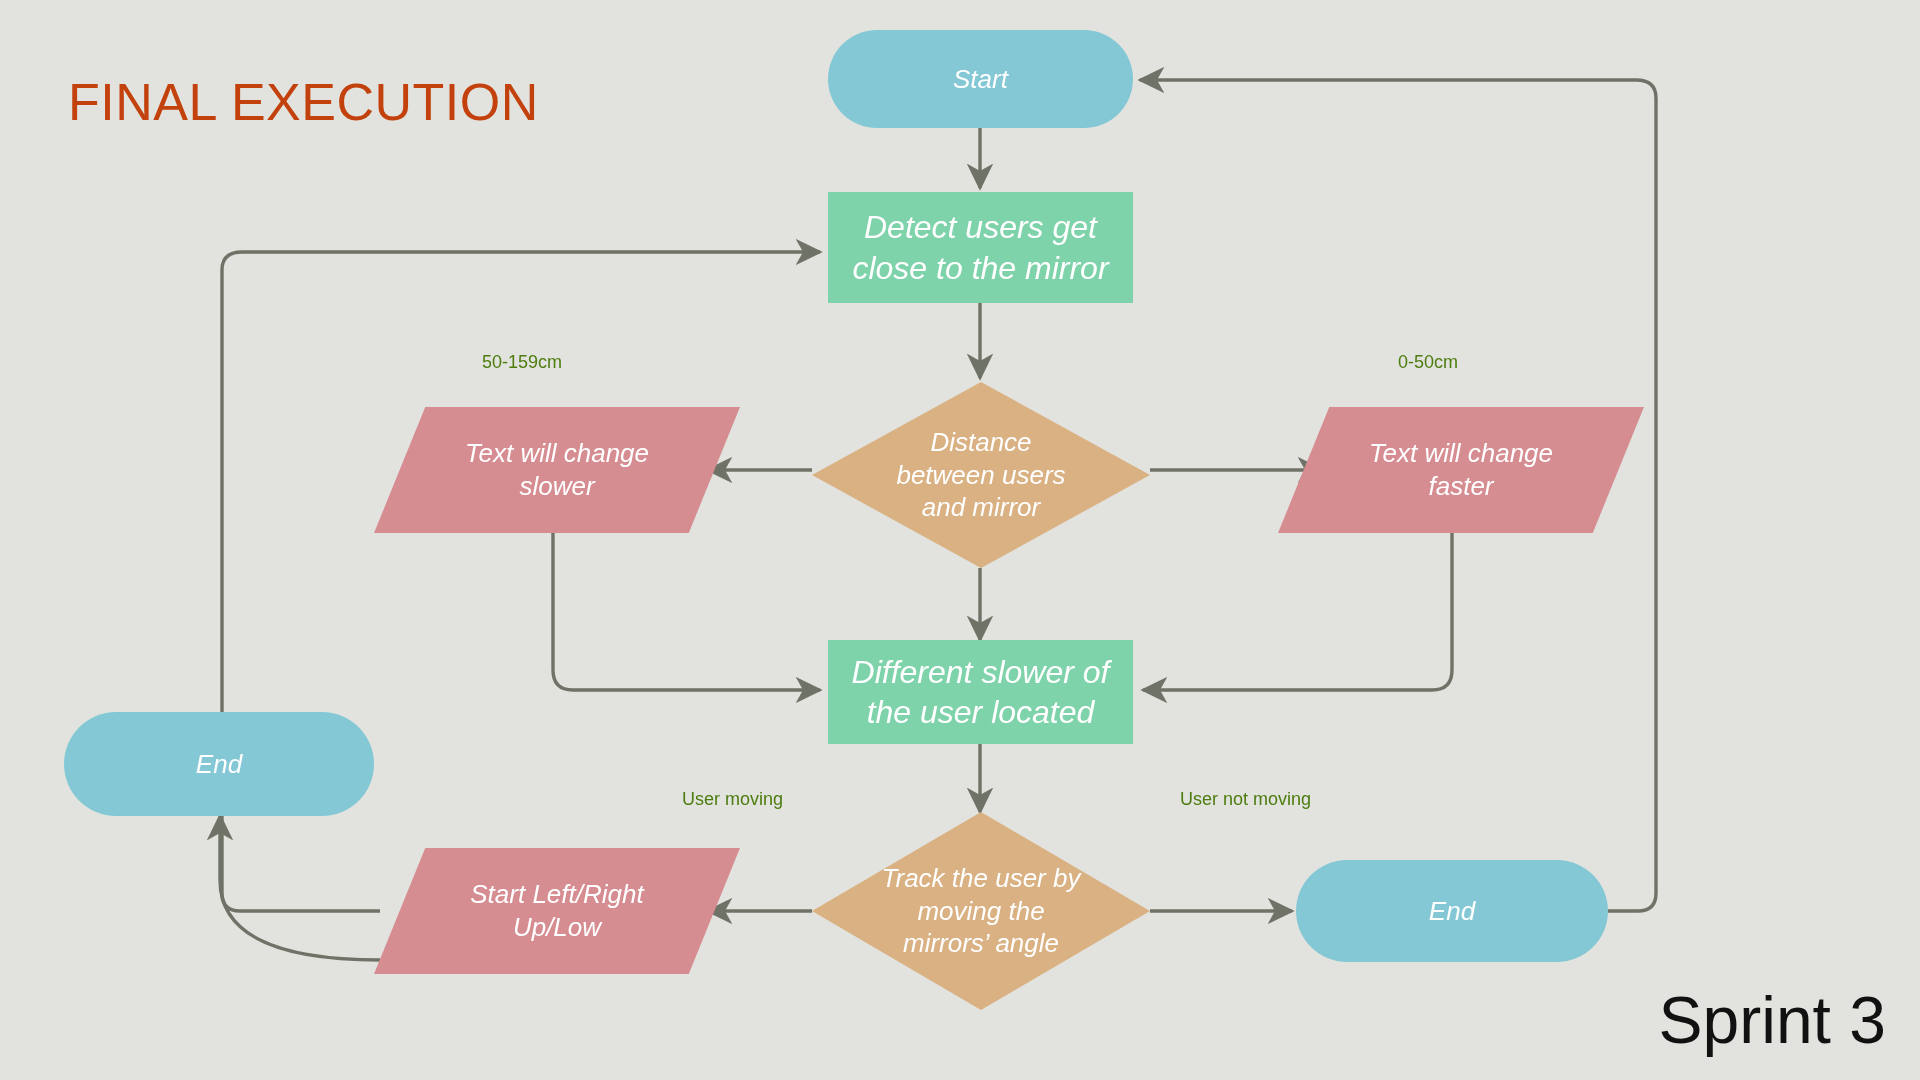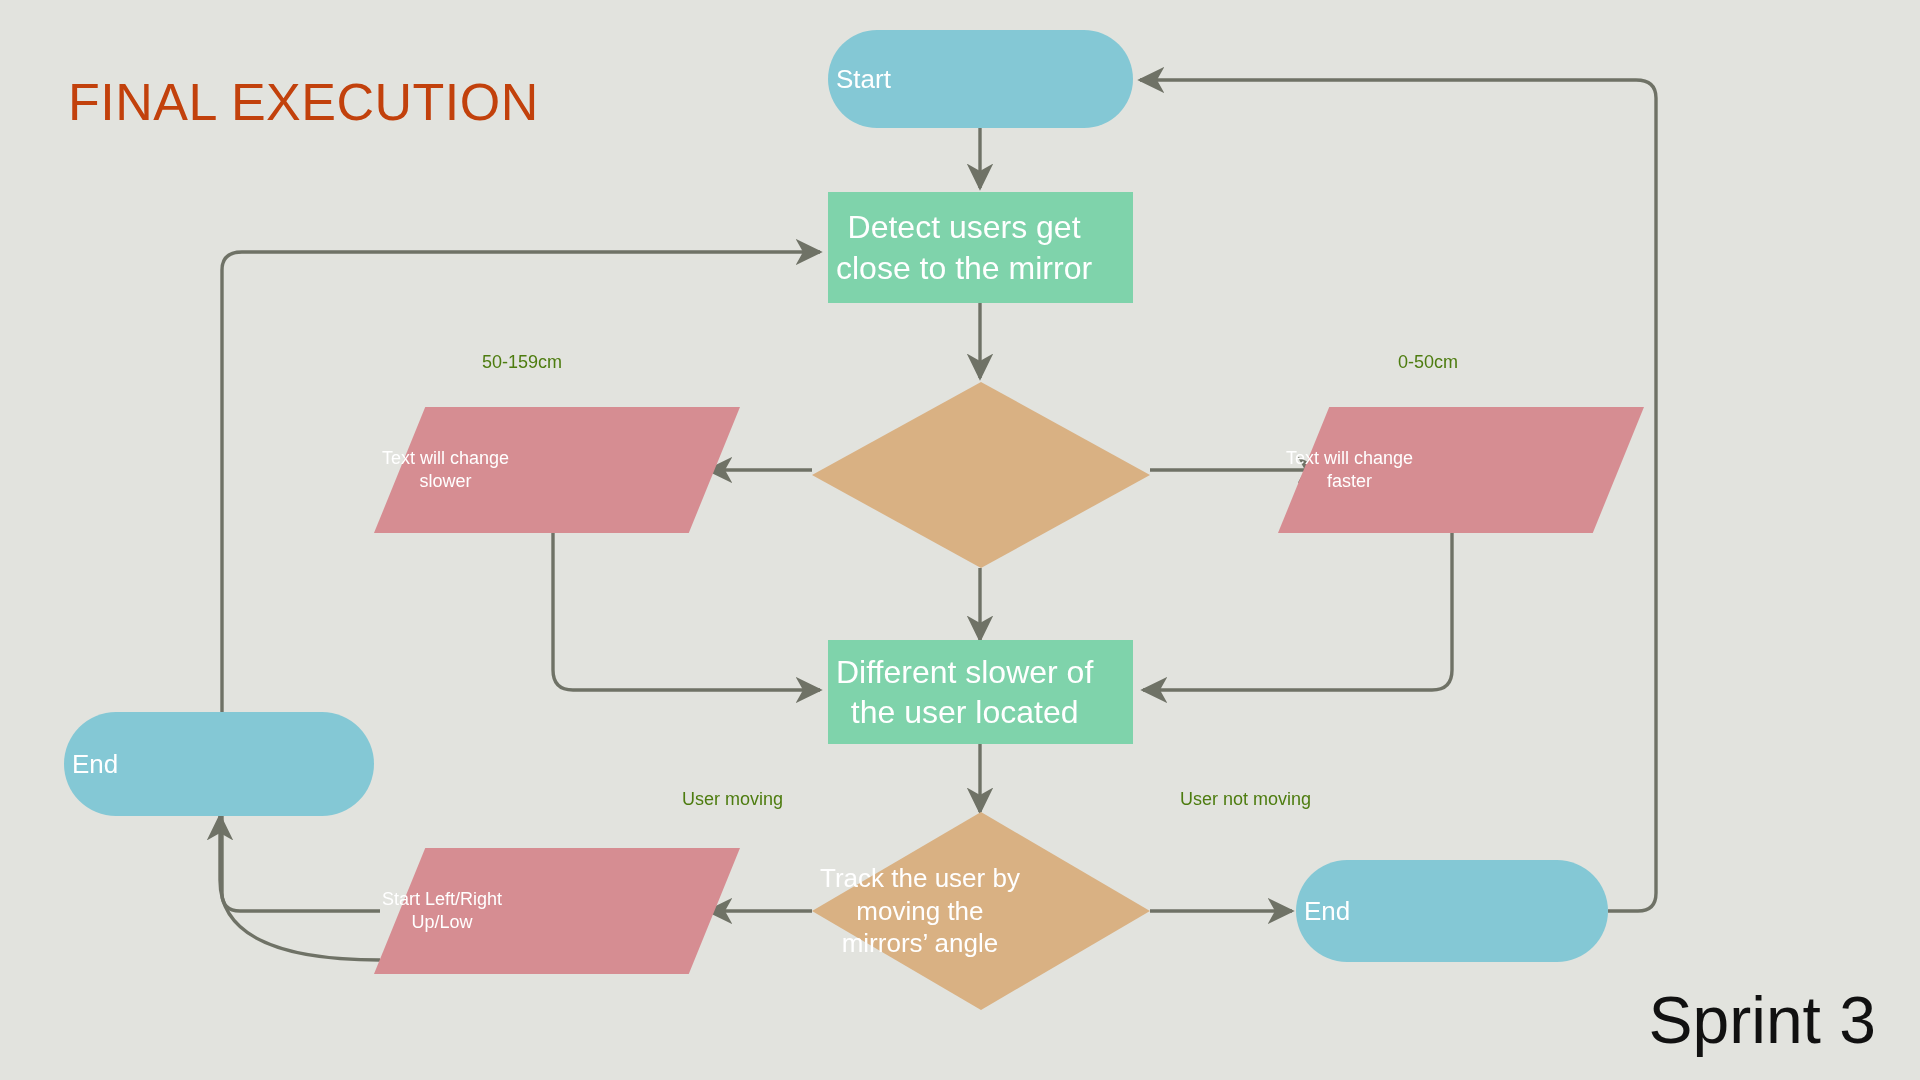--- a/index.html
+++ b/index.html
@@ -18,26 +18,27 @@
   #edges {
     position: absolute;
     left: 0; top: 0;
     width: 1920px;
     height: 1080px;
   }
   .node {
     position: absolute;
     display: flex;
     align-items: center;
-    justify-content: flex-start;
+    justify-content: center;
     text-align: center;
     color: #ffffff;
     line-height: 1.26;
     box-sizing: border-box;
     z-index: 3;
+    font-style: italic;
   }
   .node .lbl {
     position: relative;
     z-index: 2;
     padding: 0 8px;
     white-space: pre-line;
   }
   
   .terminator {
     background: #84c8d5;
@@ -57,21 +58,21 @@
     position: absolute;
     left: 0; top: 0;
     width: 100%;
     height: 100%;
     background: #d9b183;
     clip-path: polygon(50% 0%, 100% 50%, 50% 100%, 0% 50%);
     z-index: 1;
   }
   
   .io {
-    font-size: 18px;
+    font-size: 26px;
   }
   .io .shape {
     position: absolute;
     left: 0; top: 0;
     width: 100%;
     height: 100%;
     background: #d68d92;
     clip-path: polygon(14% 0%, 100% 0%, 86% 100%, 0% 100%);
     z-index: 1;
   }
@@ -86,21 +87,21 @@
     position: absolute;
     left: 68px;
     top: 72px;
     font-size: 52px;
     color: #c2410c;
     letter-spacing: 0.5px;
     z-index: 5;
   }
   #footer {
     position: absolute;
-    right: 44px;
+    right: 34px;
     bottom: 22px;
     font-size: 66px;
     color: #111111;
     z-index: 5;
   }
 </style>
 </head>
 <body>
 
 <div id="canvas">
@@ -148,20 +149,23 @@
     <span class="lbl">Start</span>
   </div>
 
   <div class="node process" style="left:828px; top:192px; width:305px; height:111px;">
     <span class="lbl">Detect users get
 close to the mirror</span>
   </div>
 
   <div class="node decision" style="left:812px; top:382px; width:338px; height:186px;">
     <span class="shape"></span>
+    <span class="lbl">Distance
+between users
+and mirror</span>
   </div>
 
   <div class="node io" style="left:374px; top:407px; width:366px; height:126px;">
     <span class="shape"></span>
     <span class="lbl">Text will change
 slower</span>
   </div>
 
   <div class="node io" style="left:1278px; top:407px; width:366px; height:126px;">
     <span class="shape"></span>

